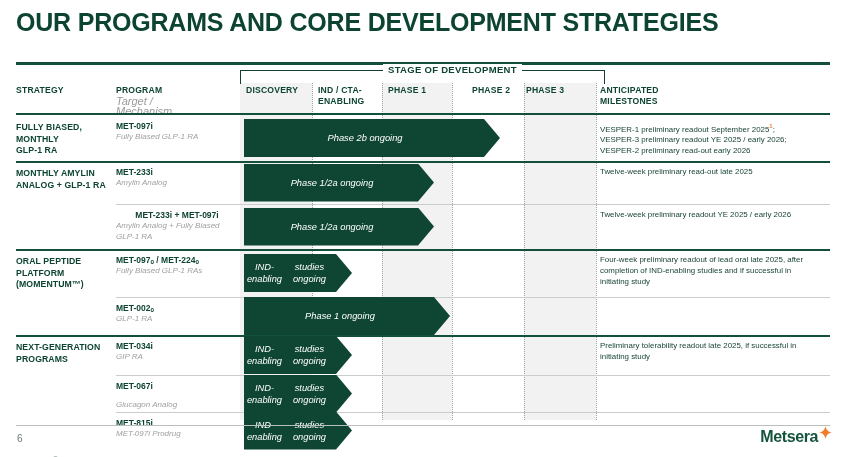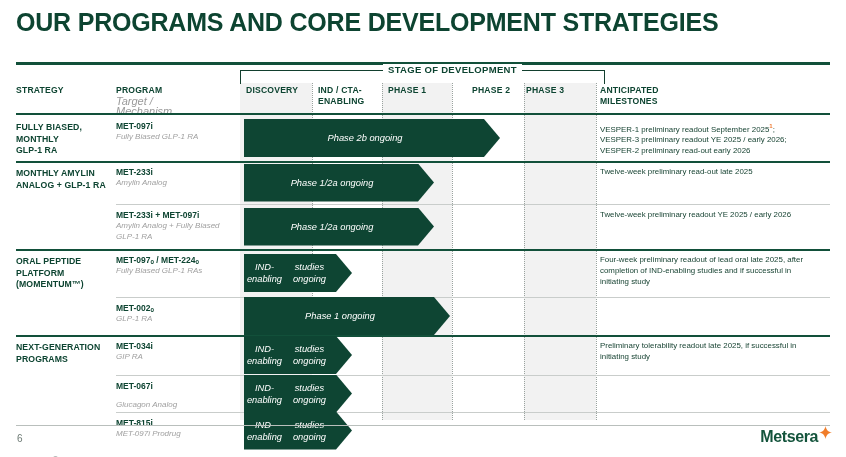--- a/index.html
+++ b/index.html
@@ -148,21 +148,21 @@
 MONTHLY
 GLP-1 RA</div>
       <div class="sep-group" style="top: 161px;"></div>
       <div class="prog-name" style="top: 167px;">MET-233i</div>
       <div class="prog-sub" style="top: 178px; white-space: pre-line;">Amylin Analog</div>
       <div class="bar" style="left: 244px; top: 163.5px; width: 190px;">
         <span>Phase 1/2a ongoing</span>
       </div>
       <div class="milestone" style="top: 167px;">Twelve-week preliminary read-out late 2025</div>
       <div class="sep-sub" style="top: 204px;"></div>
-      <div class="prog-name" style="top: 210px;">MET-233i + MET-097i</div>
+      <div class="prog-name" style="top: 210px; text-align: center;">MET-233i + MET-097i</div>
       <div class="prog-sub" style="top: 221px; white-space: pre-line;">Amylin Analog + Fully Biased
 GLP-1 RA</div>
       <div class="bar" style="left: 244px; top: 207.5px; width: 190px;">
         <span>Phase 1/2a ongoing</span>
       </div>
       <div class="milestone" style="top: 210px;">Twelve-week preliminary readout YE 2025 / early 2026</div>
       <div class="strategy" style="top: 168px; white-space: pre-line;">MONTHLY AMYLIN
 ANALOG + GLP-1 RA</div>
       <div class="sep-group" style="top: 249px;"></div>
       <div class="prog-name" style="top: 255px;">MET-097ₒ / MET-224ₒ</div>

